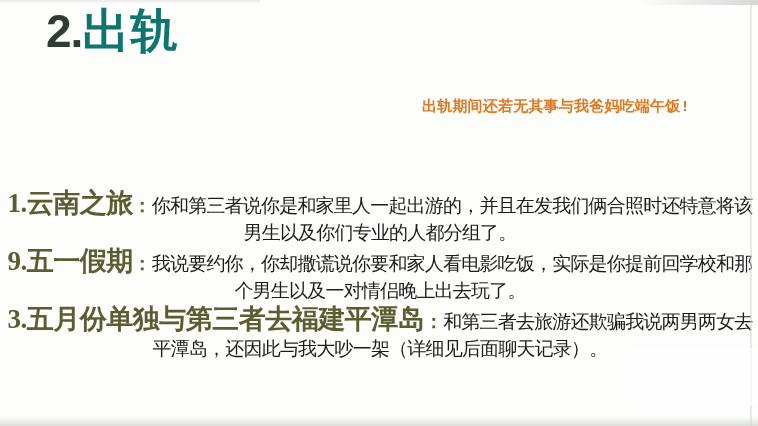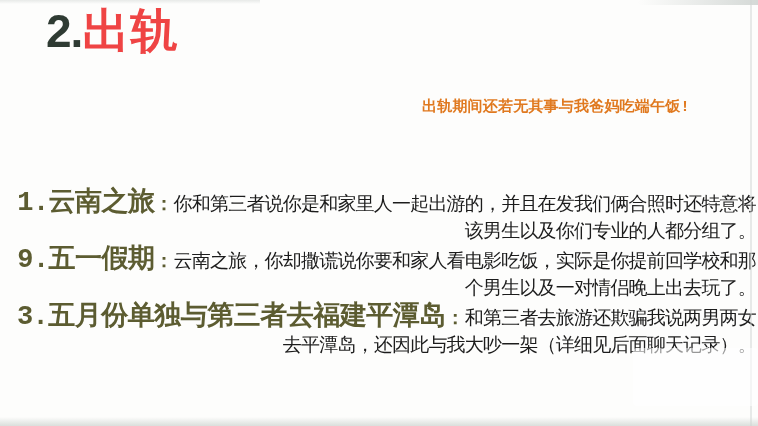--- a/index.html
+++ b/index.html
@@ -24,21 +24,21 @@
   }
   .title-num {
     font-family: "Liberation Sans", sans-serif;
     font-size: 46px;
     color: #2f3b33;
     letter-spacing: -1px;
   }
   .title-txt {
     font-family: "Liberation Serif", serif;
     font-size: 47px;
-    color: #ef4444;
+    color: #0f766e;
     letter-spacing: 1px;
   }
 
   
   .annotation {
     position: absolute;
     left: 422px;
     top: 97px;
     font-family: Liberation Mono, monospace;
     font-size: 15px;
@@ -65,22 +65,21 @@
   
   .list {
     position: absolute;
     left: 4px;
     top: 190px;
     width: 752px;
   }
   .item {
     margin: 0 0 1px 0;
     line-height: 26px;
-    text-align: right;
-    font-family: Liberation Mono, monospace;
+    text-align: center;
   }
   .item .label {
     font-size: 27px;
     font-weight: bold;
     color: #5c5c31;
     letter-spacing: -0.5px;
   }
   .item .colon {
     font-size: 19px;
     font-weight: bold;
@@ -137,21 +136,21 @@
 
   <h1 class="title"><span class="title-num">2.</span><span class="title-txt">出轨</span></h1>
 
   <div class="annotation">出轨期间还若无其事与我爸妈吃端午饭!</div>
 
 
   <div class="list">
 
     <p class="item"><span class="label">1.云南之旅</span><span class="colon">：</span><span class="body">你和第三者说你是和家里人一起出游的，并且在发我们俩合照时还特意将该男生以及你们专业的人都分组了。</span></p>
 
-    <p class="item"><span class="label">9.五一假期</span><span class="colon">：</span><span class="body">云南之旅，你却撒谎说你要和家人看电影吃饭，实际是你提前回学校和那个男生以及一对情侣晚上出去玩了。</span></p>
+    <p class="item"><span class="label">9.五一假期</span><span class="colon">：</span><span class="body">我说要约你，你却撒谎说你要和家人看电影吃饭，实际是你提前回学校和那个男生以及一对情侣晚上出去玩了。</span></p>
 
     <p class="item"><span class="label">3.五月份单独与第三者去福建平潭岛</span><span class="colon">：</span><span class="body">和第三者去旅游还欺骗我说两男两女去平潭岛，还因此与我大吵一架（详细见后面聊天记录）。</span></p>
 
 
   </div>
 
   <div class="top-left-smudge"></div>
   <div class="top-smudge"></div>
   <div class="right-edge-line"></div>
   <div class="watermark-fade"></div>

